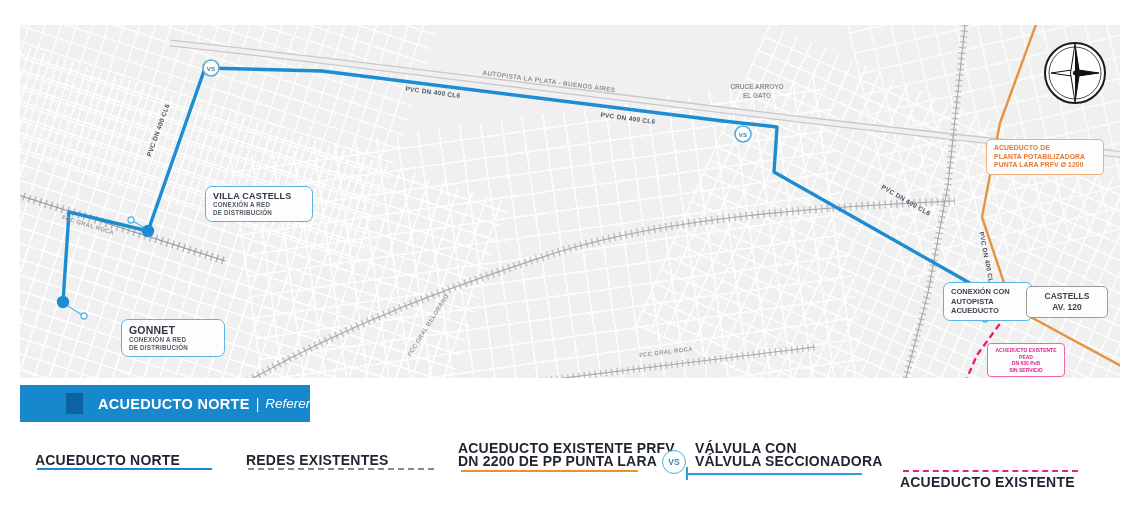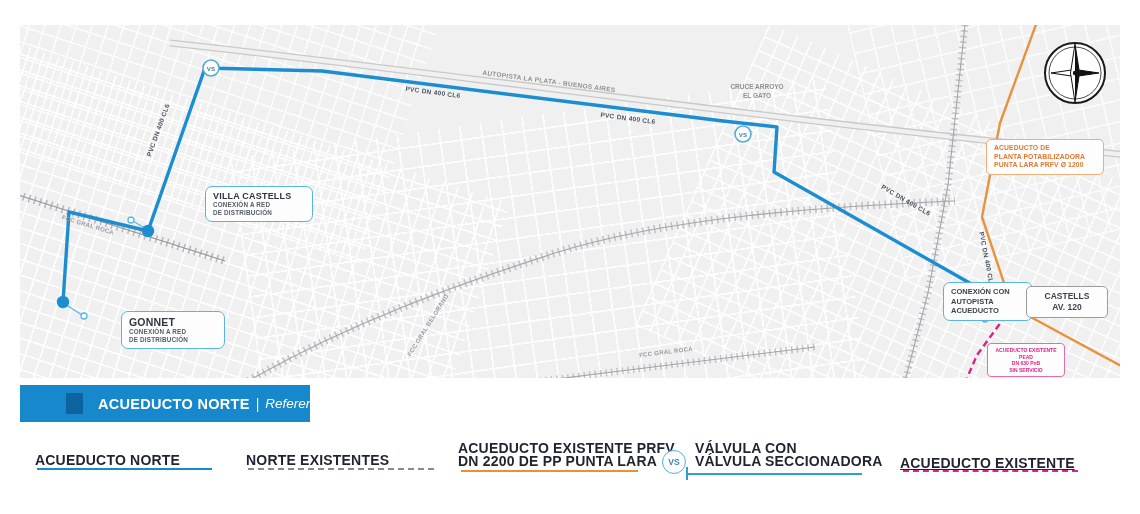--- a/index.html
+++ b/index.html
@@ -153,21 +153,21 @@
     <div class="mlbl mlbl-rail" style="left:68px;top:200px;transform:translate(-50%,-50%) rotate(17deg);">FCC GRAL ROCA</div>
     <div class="mlbl mlbl-rail" style="left:408px;top:300px;transform:translate(-50%,-50%) rotate(-58deg);">FCC GRAL BELGRANO</div>
     <div class="mlbl mlbl-rail" style="left:646px;top:327px;transform:translate(-50%,-50%) rotate(-7deg);">FCC GRAL ROCA</div>
 
     <div class="map-box box-blue" style="left:137px;top:161px;width:92px;">
       <div class="bx-title">VILLA CASTELLS</div>
       <div class="bx-sub">CONEXIÓN A RED</div>
       <div class="bx-sub">DE DISTRIBUCIÓN</div>
     </div>
 
-    <div class="map-box box-blue" style="left:53px;top:286px;width:88px;">
+    <div class="map-box box-blue" style="left:53px;top:294px;width:88px;">
       <div class="bx-title bx-title-lg">GONNET</div>
       <div class="bx-sub">CONEXIÓN A RED</div>
       <div class="bx-sub">DE DISTRIBUCIÓN</div>
     </div>
 
     <div class="map-box box-orange" style="left:966px;top:114px;width:102px;">
       <div class="bx-orange-text">ACUEDUCTO DE</div>
       <div class="bx-orange-text">PLANTA POTABILIZADORA</div>
       <div class="bx-orange-text">PUNTA LARA PRFV Ø 1200</div>
     </div>
@@ -207,36 +207,36 @@
       <span class="banner-sep">|</span>
       <span class="banner-sub">Referencias</span>
     </div>
   </div>
 
   <div>
 
     <div class="lg-label" style="left:35px;top:452px;width:178px;">ACUEDUCTO NORTE</div>
     <div class="lg-line lg-solid-blue" style="left:37px;top:468px;width:175px;"></div>
 
-    <div class="lg-label" style="left:246px;top:452px;width:188px;">NORTE EXISTENTES</div>
+    <div class="lg-label" style="left:246px;top:452px;width:188px;">REDES EXISTENTES</div>
     <div class="lg-line lg-dash-gray" style="left:248px;top:468px;width:186px;"></div>
 
     <div class="lg-label lg-label2" style="left:458px;top:442px;width:180px;">
       <div>ACUEDUCTO EXISTENTE PRFV</div>
       <div>DN 2200 DE PP PUNTA LARA</div>
     </div>
     <div class="lg-line lg-solid-orange" style="left:461px;top:470px;width:177px;"></div>
 
     <div class="lg-vs-circle" style="left:662px;top:450px;">
       <span>VS</span>
     </div>
     <div class="lg-label lg-label2" style="left:695px;top:442px;width:170px;">
       <div>VÁLVULA CON</div>
       <div>VÁLVULA SECCIONADORA</div>
     </div>
     <div class="lg-tick" style="left:686px;top:467px;"></div>
     <div class="lg-line lg-solid-blue2" style="left:687px;top:473px;width:175px;"></div>
 
-    <div class="lg-label" style="left:900px;top:455px;width:178px;text-decoration:underline;">ACUEDUCTO EXISTENTE</div>
+    <div class="lg-label" style="left:900px;top:474px;width:178px;">ACUEDUCTO EXISTENTE</div>
     <div class="lg-line lg-dash-pink" style="left:903px;top:470px;width:175px;"></div>
   </div>
 
 </div>
 
 </body></html>

